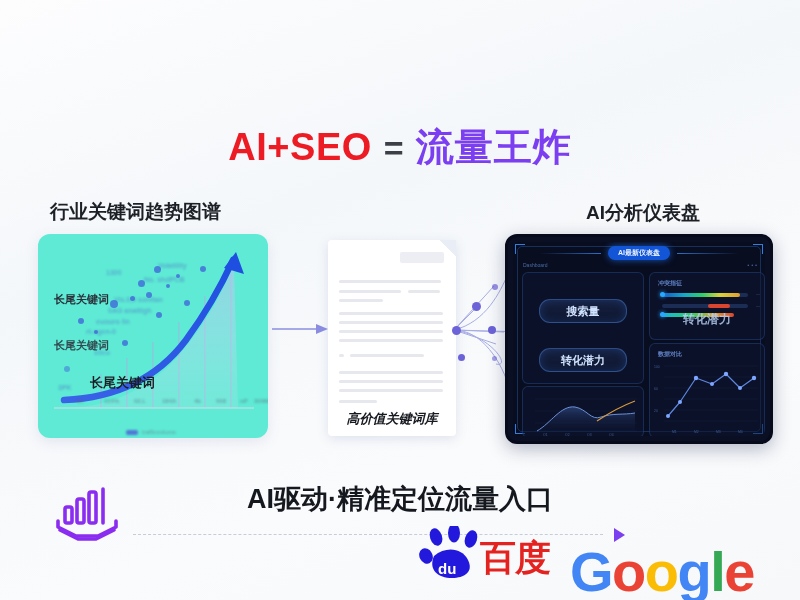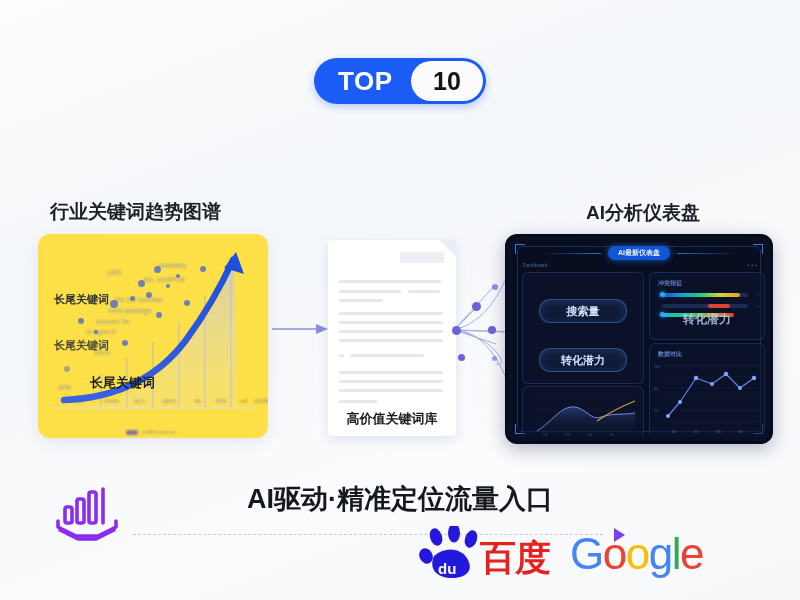--- a/index.html
+++ b/index.html
@@ -39,21 +39,21 @@
   .hl-purple{color:#7b3ef0;letter-spacing:1px;}
 
   
   .cap{position:absolute;font-size:19px;font-weight:bold;color:#1d2026;white-space:nowrap;}
   .cap-left{left:50px;top:199px;}
   .cap-right{left:586px;top:200px;}
 
   
   .card-chart{
     position:absolute;left:38px;top:234px;width:230px;height:204px;
-    background:#fde047;border-radius:12px;
+    background:#5eead4;border-radius:12px;
     box-shadow:0 4px 14px rgba(90,100,160,.13);
     overflow:hidden;
   }
   .chart-inner{position:absolute;inset:0;}
   .blurdots{position:absolute;inset:0;filter:blur(.3px);}
   .blurdots i{position:absolute;border-radius:50%;background:#3b5bdb;opacity:.72;}
   .ghost-txt{
     position:absolute;color:#4a59c9;opacity:.42;font-size:7px;
     filter:blur(1.1px);white-space:nowrap;font-weight:bold;
   }
@@ -88,21 +88,21 @@
     box-shadow:0 3px 12px rgba(90,100,160,.16);
   }
   .doc-fold{
     position:absolute;right:0;top:0;width:16px;height:16px;
     background:linear-gradient(225deg,#e9edf6 50%, transparent 50%);
   }
   .doc-chip{position:absolute;right:12px;top:12px;width:44px;height:11px;background:#eceef3;border-radius:2px;}
   .doc-line{position:absolute;left:11px;height:3px;background:#e6e8ee;border-radius:2px;}
   .doc-label{
     position:absolute;left:0;right:0;bottom:8px;text-align:center;
-    font-size:13px;font-weight:bold;color:#16191f;white-space:nowrap;
+    font-size:13px;font-weight:bold;color:#16191f;white-space:nowrap;font-style:italic;
   }
 
   
   .nodes{position:absolute;left:452px;top:272px;width:92px;height:120px;}
   .nodes i{position:absolute;border-radius:50%;background:#6d63d8;}
 
   
   .card-dash{
     position:absolute;left:505px;top:234px;width:262px;height:204px;
     background:#0a0f24;border-radius:12px;
@@ -158,39 +158,38 @@
     position:absolute;left:133px;top:534px;width:470px;height:0;
     border-top:1px dashed #c6ccd8;
   }
   .logos{position:absolute;left:418px;top:520px;width:330px;height:62px;}
   .baidu{position:absolute;left:0;top:6px;width:140px;height:54px;}
   .baidu-txt{
     position:absolute;left:62px;top:14px;font-size:36px;font-weight:bold;
     color:#e42320;letter-spacing:-1px;white-space:nowrap;text-align:center;
   }
   .google{
-    position:absolute;left:152px;top:12px;font-size:44px;font-weight:normal;
+    position:absolute;left:152px;top:24px;font-size:56px;font-weight:bold;
     letter-spacing:-1.5px;white-space:nowrap;line-height:1;
   }
   .g-b{color:#4285f4;} .g-r{color:#ea4335;} .g-y{color:#fbbc05;} .g-g{color:#34a853;}
   .play-tri{
     position:absolute;left:196px;top:8px;width:0;height:0;
     border-left:11px solid #7b3ef0;border-top:7px solid transparent;border-bottom:7px solid transparent;
   }
 </style>
 </head>
 <body>
 
 <div class="stage">
 
-  <div class="top-badge">
-    <span class="tb-label">TOP</span>
-    <span class="tb-num">10</span>
-  </div>
-
+
+  <div class="headline">
+    <span class="hl-red">AI+SEO</span><span class="hl-eq">=</span><span class="hl-purple">流量王炸</span>
+  </div>
 
   <div class="cap cap-right">AI分析仪表盘</div>
   <div class="cap cap-left">行业关键词趋势图谱</div>
 
   <div class="card-chart">
     <div class="chart-inner">
       <svg width="230" height="204" viewBox="0 0 230 204">
         <defs>
           <linearGradient id="barg" x1="0" y1="0" x2="0" y2="1">
             <stop offset="0%" stop-color="#b9c2ef" stop-opacity=".55"></stop>

